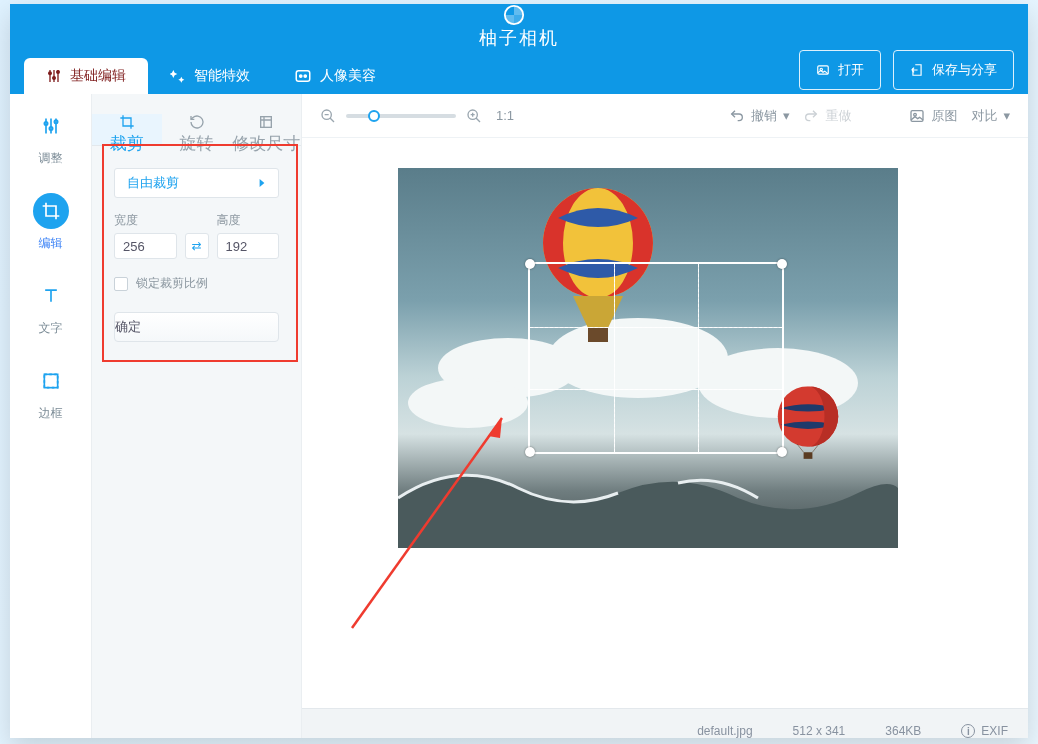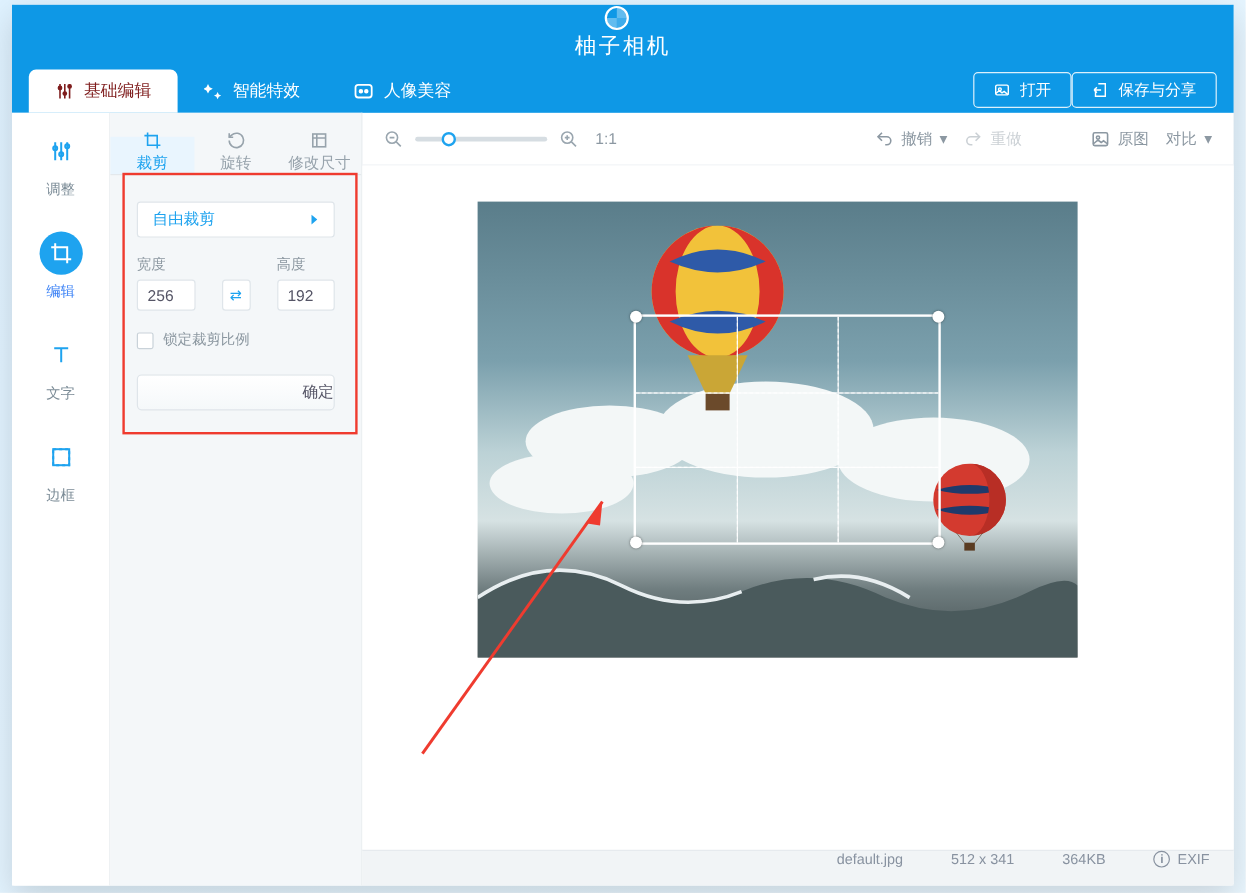--- a/index.html
+++ b/index.html
@@ -14,51 +14,51 @@
 .titlebar .title { font-size: 18px; letter-spacing: 2px; }
 .titlebar .spacer { flex: 1; }
 .titlebar .tbtn { width: 34px; height: 30px; display: flex; align-items: center; justify-content: center; cursor: pointer; color: #fff; font-size: 14px; }
 
 
 .menubar { height: 44px; background: #0e98e6; display: flex; align-items: flex-end; padding: 0 14px; }
 .mtab { height: 36px; padding: 0 22px; display: flex; align-items: center; gap: 8px; color: #fff; font-size: 14px; border-top-left-radius: 6px; border-top-right-radius: 6px; cursor: pointer; }
 .mtab.active { background: #fff; color: #7f1d1d; }
 .mtab .ic { display: inline-flex; }
 .menubar .spacer { flex: 1; }
-.mbtn { height: 30px; padding: 0 16px; border: 1px solid rgba(255,255,255,.85); border-radius: 4px; color: #fff; display: flex; align-items: center; gap: 8px; font-size: 13px; cursor: pointer; margin-bottom: 4px; }
+.mbtn { height: 40px; padding: 0 16px; margin-left: 12px; border: 1px solid rgba(255,255,255,.85); border-radius: 4px; color: #fff; display: flex; align-items: center; gap: 8px; font-size: 13px; cursor: pointer; margin-bottom: 4px; }
 
 
 .body { flex: 1; display: flex; min-height: 0; }
 
 
 .sidebar { width: 82px; background: #fff; border-right: 1px solid #eaeef1; padding-top: 14px; display: flex; flex-direction: column; align-items: center; gap: 26px; }
 .sitem { width: 54px; display: flex; flex-direction: column; align-items: center; gap: 6px; cursor: pointer; color: #7b8b96; font-size: 12px; }
 .sitem .sicon { width: 36px; height: 36px; border-radius: 50%; display: flex; align-items: center; justify-content: center; }
 .sitem.active .sicon { background: #1ea3ef; color: #fff; }
 .sitem:not(.active) .sicon { color: #1ea3ef; }
 .sitem.active { color: #3b82f6; }
 
 
 .toolcol { width: 210px; background: #f4f7f9; border-right: 1px solid #eaeef1; display: flex; flex-direction: column; }
 .tooltabs { height: 52px; display: flex; border-bottom: 1px solid #e3e8ec; }
-.tooltab { flex: 1; display: flex; flex-direction: column; align-items: center; justify-content: flex-end; gap: 2px; font-size: 13px; color: #97a3ac; cursor: pointer; margin-top: 20px; }
+.tooltab { flex: 1; display: flex; flex-direction: column; align-items: center; justify-content: space-between; gap: 2px; font-size: 17px; color: #97a3ac; cursor: pointer; margin-top: 20px; }
 .tooltab.active { background: #e9f5fe; color: #1ea3ef; }
 .tooltab .tic { height: 18px; display: flex; align-items: center; justify-content: center; }
 
 
 .panel { margin: 10px 10px 0 10px; padding: 12px 12px 16px 12px; background: #f4f7f9; position: relative; }
 .panel .dd { height: 30px; background: #fff; border: 1px solid #dfe5ea; border-radius: 3px; display: flex; align-items: center; justify-content: space-between; padding: 0 12px; font-size: 13px; color: #1ea3ef; cursor: pointer; }
-.panel .row { display: flex; align-items: flex-end; gap: 22px; margin-top: 14px; }
+.panel .row { display: flex; align-items: flex-end; gap: 8px; margin-top: 14px; }
 .panel .col { flex: 1; display: flex; flex-direction: column; gap: 4px; }
 .panel .lbl { font-size: 12px; color: #8b97a0; }
 .panel .inp { height: 26px; border: 1px solid #dfe5ea; border-radius: 3px; padding: 0 8px; font-size: 13px; color: #556; background: #fff; width: 100%; }
 .panel .swap { width: 24px; height: 26px; border: 1px solid #dfe5ea; border-radius: 3px; background: #fff; display: flex; align-items: center; justify-content: center; color: #1ea3ef; cursor: pointer; font-size: 12px; }
 .panel .chk { display: flex; align-items: center; gap: 8px; margin-top: 16px; font-size: 12px; color: #8b97a0; cursor: pointer; }
 .panel .chk .box { width: 14px; height: 14px; border: 1px solid #c9d2d9; border-radius: 2px; background: #fff; }
-.panel .ok { margin-top: 20px; height: 30px; border: 1px solid #dfe5ea; border-radius: 4px; background: linear-gradient(#fff,#f5f8fa); display: flex; align-items: center; justify-content: flex-end; font-size: 13px; color: #556; cursor: pointer; }
+.panel .ok { margin-top: 20px; height: 30px; border: 1px solid #dfe5ea; border-radius: 4px; background: linear-gradient(#fff,#f5f8fa); display: flex; align-items: center; justify-content: flex-start; font-size: 13px; color: #556; cursor: pointer; }
 .redbox { position: absolute; border: 2px solid #ef3b2f; pointer-events: none; }
 
 
 .canvas { flex: 1; display: flex; flex-direction: column; min-width: 0; }
 .ctoolbar { height: 44px; display: flex; align-items: center; padding: 0 18px; gap: 14px; color: #8c98a2; font-size: 13px; border-bottom: 1px solid #eef2f5; }
 .ctoolbar .zoom { display: flex; align-items: center; gap: 10px; }
 .ctoolbar .slider { position: relative; width: 110px; height: 4px; background: #d6dde2; border-radius: 2px; }
 .ctoolbar .slider .knob { position: absolute; top: 50%; left: 25%; width: 12px; height: 12px; background: #fff; border: 2px solid #1ea3ef; border-radius: 50%; transform: translate(-50%,-50%); cursor: pointer; }
 .ctoolbar .grp { display: flex; align-items: center; gap: 6px; cursor: pointer; text-align: center; }
 .ctoolbar .spacer { flex: 1; }
@@ -74,21 +74,21 @@
 
 .cropbox { position: absolute; border: 2px solid #fff; }
 .cropbox .gl { position: absolute; background: rgba(255,255,255,.85); }
 .cropbox .h { left: 0; right: 0; height: 0; border-top: 1px dashed rgba(255,255,255,.9); }
 .cropbox .v { top: 0; bottom: 0; width: 0; border-left: 1px dashed rgba(255,255,255,.9); }
 .cropbox .hdl { position: absolute; width: 10px; height: 10px; background: #fff; border-radius: 50%; box-shadow: 0 0 2px rgba(0,0,0,.5); }
 
 .arrow { position: absolute; pointer-events: none; }
 
 
-.statusbar { height: 30px; background: #f1f4f6; border-top: 1px solid #e3e8ec; display: flex; align-items: flex-start; justify-content: flex-end; gap: 40px; padding: 0 20px; font-size: 12px; color: #8892a0; }
+.statusbar { height: 30px; background: #f1f4f6; border-top: 1px solid #e3e8ec; display: flex; align-items: flex-end; justify-content: flex-end; gap: 40px; padding: 0 20px; font-size: 12px; color: #8892a0; }
 .statusbar .exif { display: flex; align-items: center; gap: 6px; cursor: pointer; }
 .statusbar .exif .ic { width: 14px; height: 14px; border: 1.5px solid #8892a0; border-radius: 50%; display: flex; align-items: center; justify-content: center; font-size: 10px; font-weight: bold; }
 
 svg { display: block; }
 </style>
 </head>
 <body>
 
 <div class="window">
 

